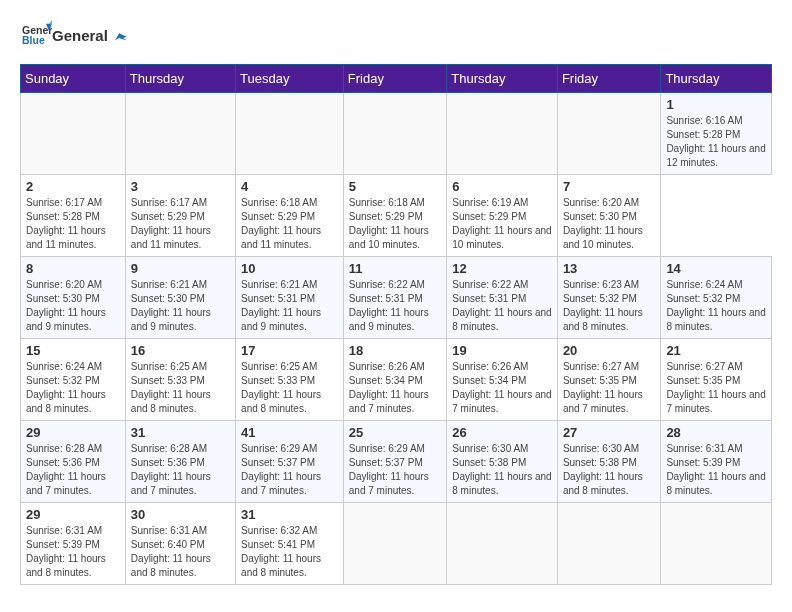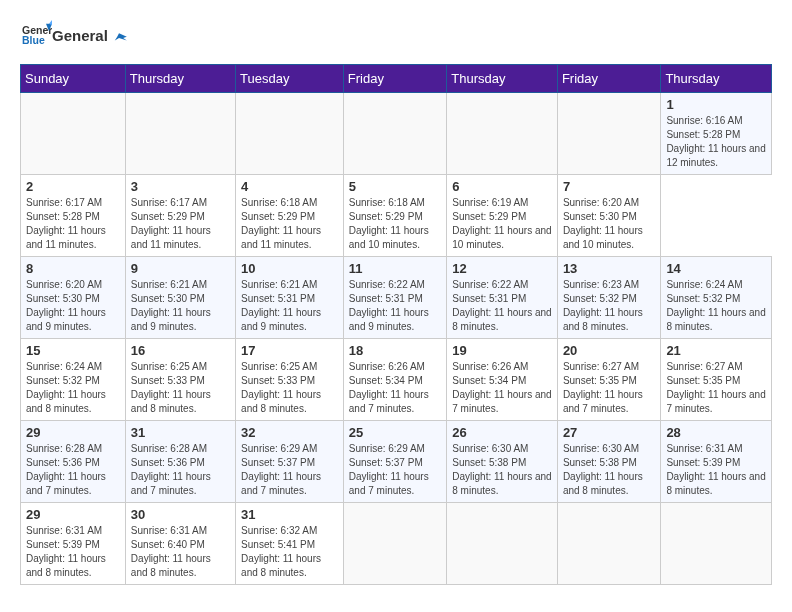--- a/index.html
+++ b/index.html
@@ -265,21 +265,21 @@
           <span class="cell-text">Sunset: 5:36 PM</span><br>
           <span class="cell-text">Daylight: 11 hours and 7 minutes.</span>
         </td>
         <td>
           <span class="day-num">31</span>
           <span class="cell-text">Sunrise: 6:28 AM</span><br>
           <span class="cell-text">Sunset: 5:36 PM</span><br>
           <span class="cell-text">Daylight: 11 hours and 7 minutes.</span>
         </td>
         <td>
-          <span class="day-num">32</span>
+          <span class="day-num">41</span>
           <span class="cell-text">Sunrise: 6:29 AM</span><br>
           <span class="cell-text">Sunset: 5:37 PM</span><br>
           <span class="cell-text">Daylight: 11 hours and 7 minutes.</span>
         </td>
         <td>
           <span class="day-num">25</span>
           <span class="cell-text">Sunrise: 6:29 AM</span><br>
           <span class="cell-text">Sunset: 5:37 PM</span><br>
           <span class="cell-text">Daylight: 11 hours and 7 minutes.</span>
         </td>

